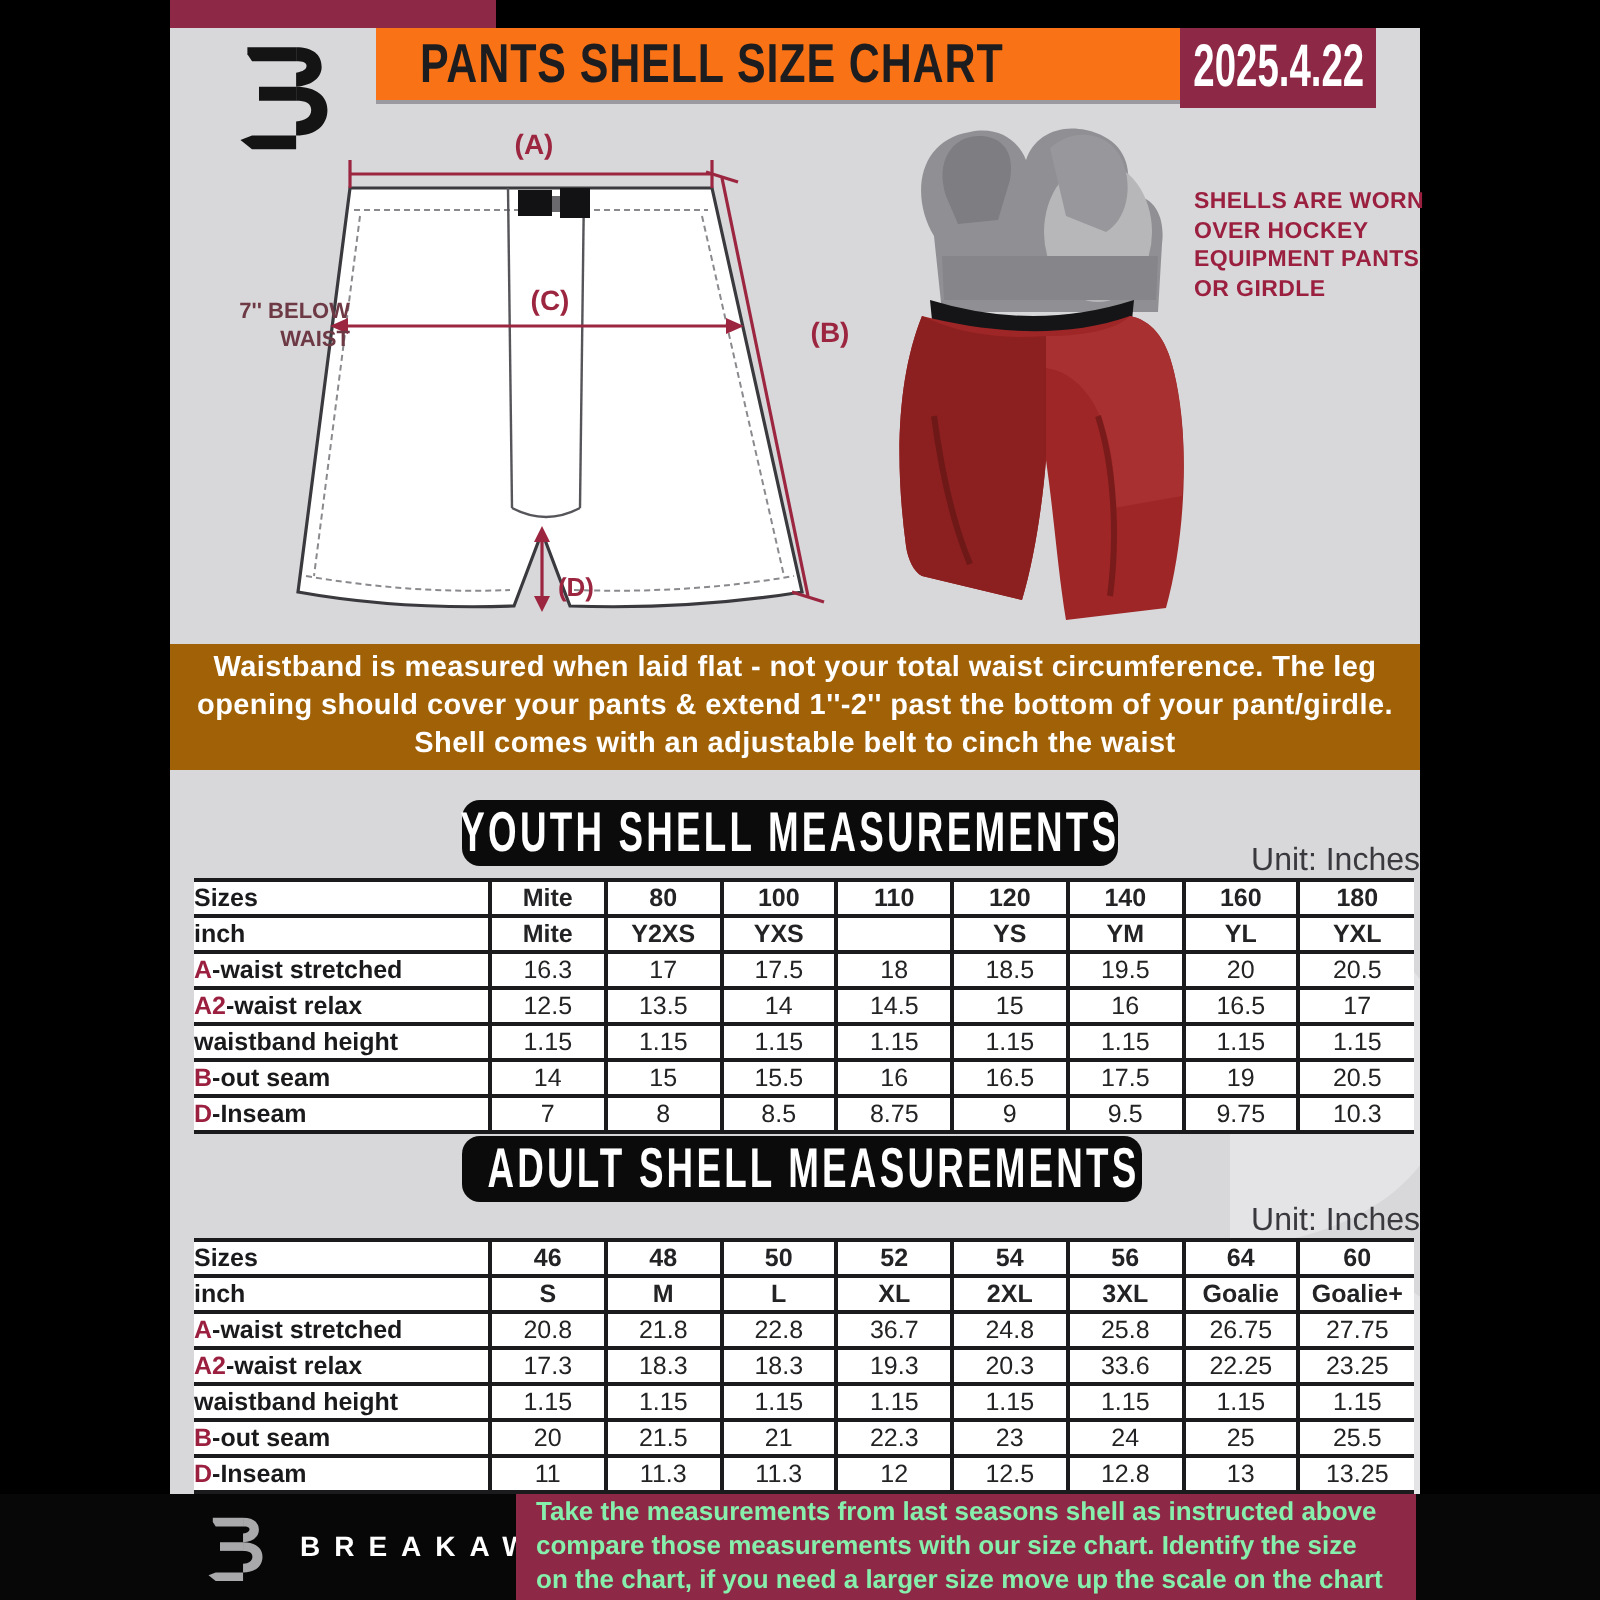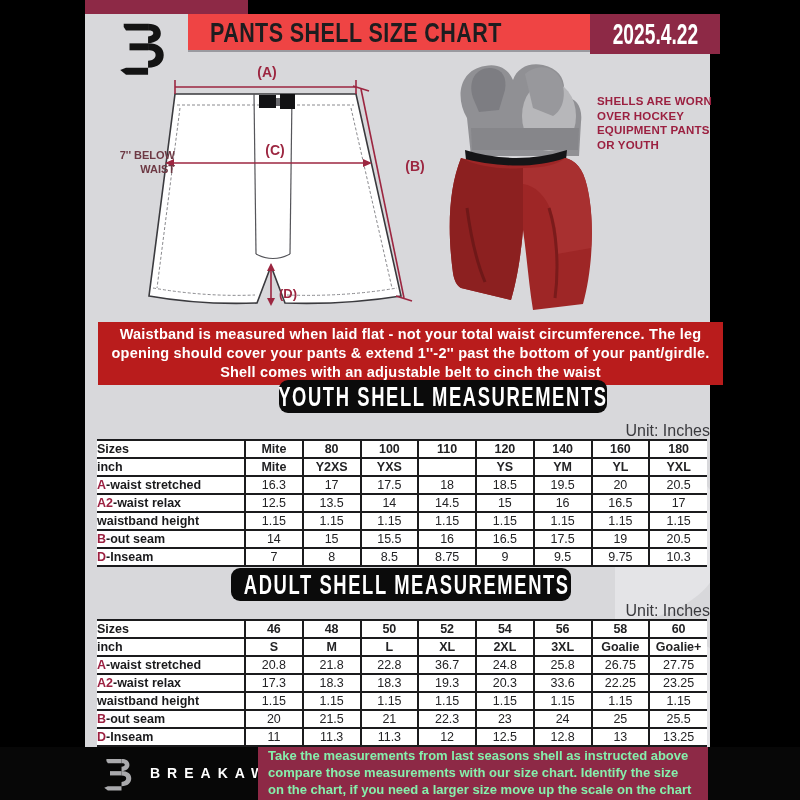--- a/index.html
+++ b/index.html
@@ -2,39 +2,39 @@
 <html><head>
 <meta charset="utf-8">
 <style>
   html,body{margin:0;padding:0;}
   body{width:800px;height:800px;background:#000;position:relative;overflow:hidden;
        font-family:"Liberation Sans",sans-serif;}
   .page{position:absolute;left:85px;top:14px;width:625px;height:733px;background:#d8d8db;overflow:hidden;}
   .watermark{position:absolute;right:-85px;top:400px;opacity:.8;}
   .top-accent{position:absolute;left:85px;top:0;width:163px;height:14px;background:#8d2946;}
   .logo-header{position:absolute;left:118px;top:19px;}
-  .title-bar{position:absolute;left:188px;top:14px;width:402px;height:38px;background:#ef4444;
+  .title-bar{position:absolute;left:188px;top:14px;width:402px;height:38px;background:#f97316;
              display:flex;align-items:center;padding-left:22px;box-sizing:border-box;
              border-bottom:2px solid #9a9aa0;}
   .title-text{font-size:25px;font-weight:bold;color:#1d1d1f;white-space:nowrap;
               transform:scale(.86,1.1);transform-origin:left center;letter-spacing:.5px;}
-  .date-box{position:absolute;left:590px;top:14px;width:130px;height:40px;background:#8d2946;
+  .date-box{position:absolute;left:590px;top:14px;width:98px;height:40px;background:#8d2946;
             display:flex;align-items:center;justify-content:center;}
   .date-text{color:#fff;font-size:24px;font-weight:bold;white-space:nowrap;
              transform:scale(.8,1.25);letter-spacing:0;}
   .diagram-svg{position:absolute;left:95px;top:58px;}
   .pants-svg{position:absolute;left:437px;top:58px;}
   .photo-note{position:absolute;left:597px;top:94px;width:118px;color:#9b2040;
               font-size:11.5px;font-weight:bold;line-height:1.28;letter-spacing:.2px;}
-  .info-banner{position:absolute;left:98px;top:322px;width:625px;height:63px;background:#b91c1c;
+  .info-banner{position:absolute;left:85px;top:322px;width:625px;height:63px;background:#a16207;
                color:#fff;display:flex;flex-direction:column;justify-content:center;text-align:center;
                font-size:14.5px;font-weight:bold;line-height:1.32;letter-spacing:.2px;}
   .section-banner{position:absolute;left:231px;width:328px;height:33px;background:#0b0b0b;
                   border-radius:9px;display:flex;align-items:center;justify-content:center;}
-  .section-banner.youth{top:380px;margin-left:48px;} .section-banner.adult{top:568px;padding-left:12px;}
+  .section-banner.youth{top:400px;} .section-banner.adult{top:568px;padding-left:12px;}
   .section-banner .txt{color:#fff;font-size:23px;font-weight:bold;white-space:nowrap;
                        letter-spacing:2px;transform:scale(.8,1.22);}
   .unit{position:absolute;left:85px;width:625px;text-align:right;font-size:16px;color:#3a3a3e;}
   .unit.youth{top:422px;} .unit.adult{top:602px;}
   .table-box{position:absolute;left:97px;width:610px;background:#fff;}
   .table-box.youth{top:439px;} .table-box.adult{top:619px;}
   table{width:100%;border-collapse:collapse;table-layout:fixed;
         border-top:2px solid #1b1b1d;border-bottom:2px solid #1b1b1d;}
   td{border-bottom:2px solid #1b1b1d;border-left:2px solid #1b1b1d;height:13px;
      font-size:12.5px;color:#232325;text-align:center;padding:1px 0;overflow:hidden;}
@@ -155,21 +155,21 @@
     <path d="M86,110 C108,110 122,106 128,100 C138,102 146,110 150,128 C154,146 156,168 154,190 L120,196 C122,166 112,130 86,126 Z" fill="#a83030"></path>
     <path d="M30,150 C34,180 40,205 48,224" stroke="#6f1818" stroke-width="3" fill="none"></path>
     <path d="M112,150 C120,175 122,210 118,240" stroke="#7a1b1b" stroke-width="3" fill="none"></path>
   </g>
 </svg>
 
 <div class="photo-note">
   <div>SHELLS ARE WORN</div>
   <div>OVER HOCKEY</div>
   <div>EQUIPMENT PANTS</div>
-  <div>OR YOUTH</div>
+  <div>OR GIRDLE</div>
 </div>
 
 <div class="info-banner">
   <div>Waistband is measured when laid flat - not your total waist circumference. The leg</div>
   <div>opening should cover your pants &amp; extend 1''-2'' past the bottom of your pant/girdle.</div>
   <div>Shell comes with an adjustable belt to cinch the waist</div>
 </div>
 
 <div class="section-banner youth">
   <span class="txt">YOUTH SHELL MEASUREMENTS</span>
@@ -289,21 +289,21 @@
       </colgroup>
     <tbody>
         <tr class="hdr">
           <td class="lbl">Sizes</td>
           <td>46</td>
           <td>48</td>
           <td>50</td>
           <td>52</td>
           <td>54</td>
           <td>56</td>
-          <td>58</td>
+          <td>64</td>
           <td>60</td>
         </tr>
         <tr class="hdr">
           <td class="lbl">inch</td>
           <td>S</td>
           <td>M</td>
           <td>L</td>
           <td>XL</td>
           <td>2XL</td>
           <td>3XL</td>

